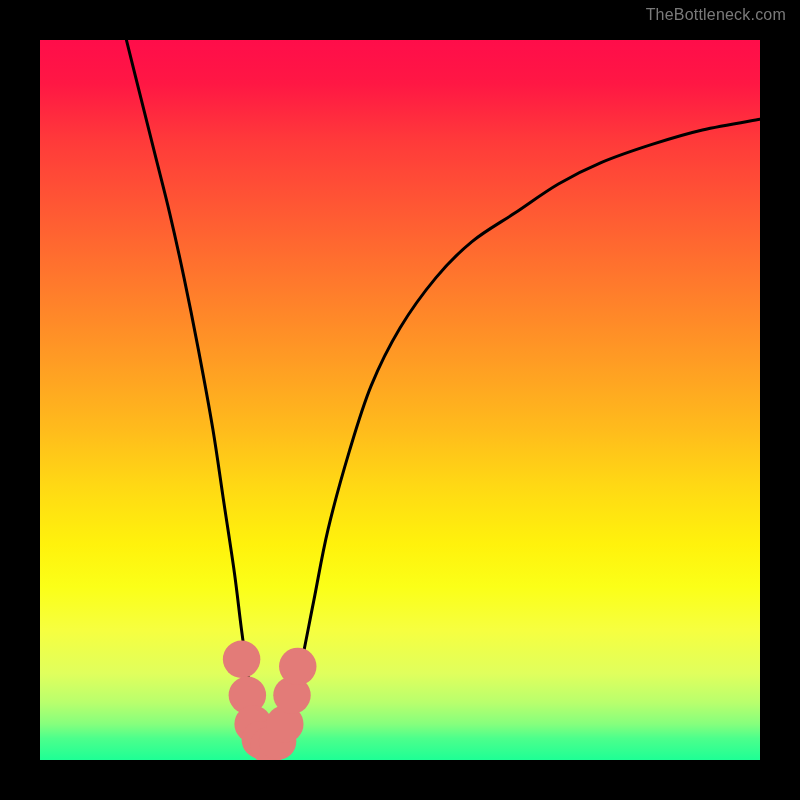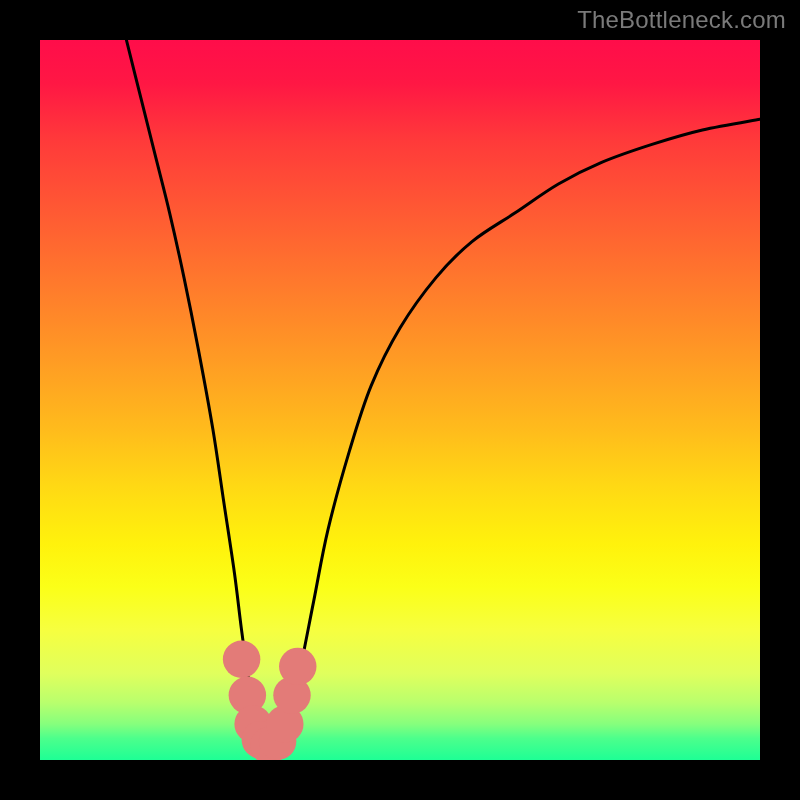--- a/index.html
+++ b/index.html
@@ -51,21 +51,21 @@
     left: 0;
     top: 0;
     width: 720px;
     height: 720px;
   }
   .watermark {
     position: absolute;
     top: 6px;
     right: 14px;
     color: #7a7a7a;
-    font-size: 24px;
+    font-size: 16px;
     letter-spacing: 0.2px;
     font-weight: 400;
     text-align: right;
   }
 </style>
 </head>
 <body>
 
 <div class="frame">
   <div class="watermark">TheBottleneck.com</div>

